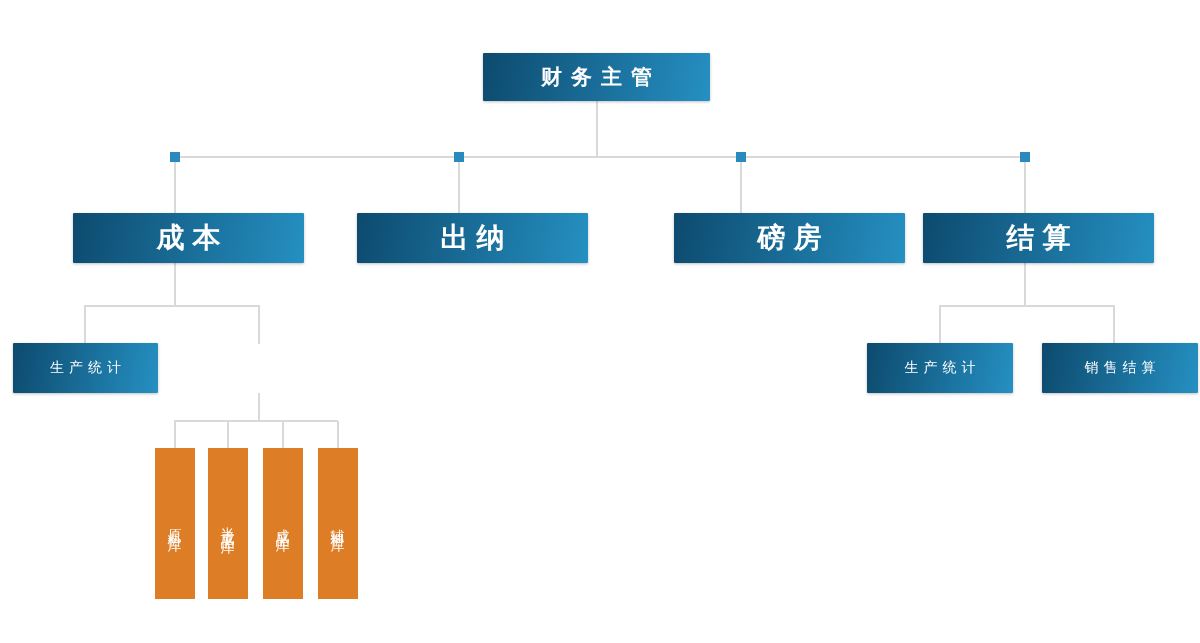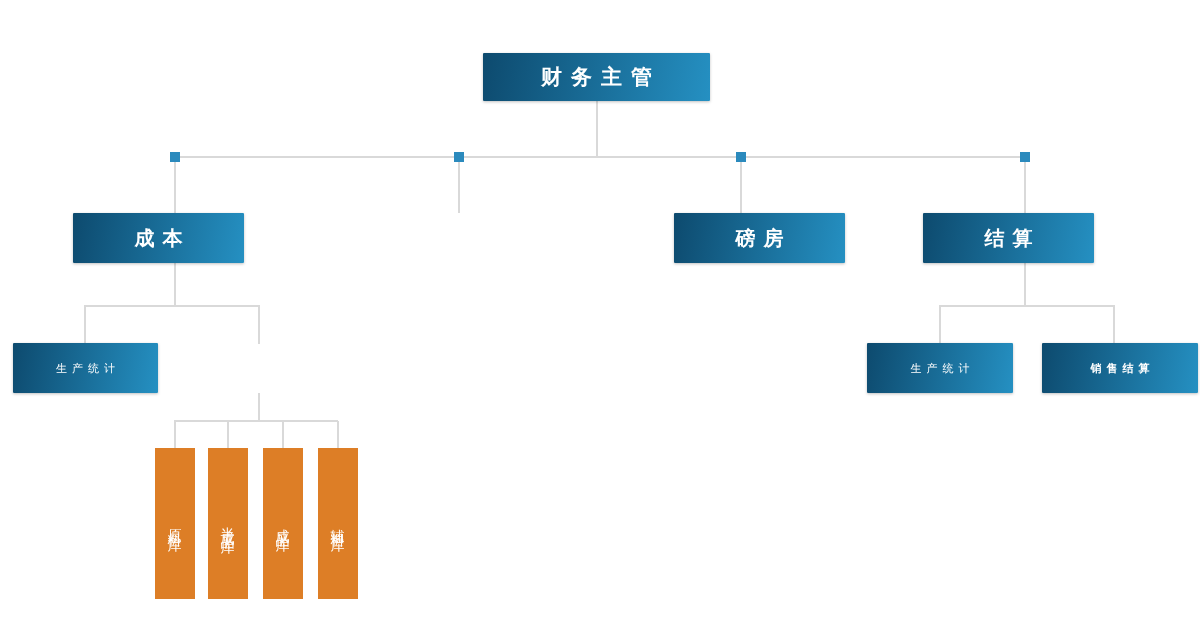--- a/index.html
+++ b/index.html
@@ -38,26 +38,26 @@
     border-radius: 1px;
     box-shadow: 0 1px 3px rgba(0,0,0,0.25);
     box-sizing: border-box;
     white-space: nowrap;
   }
   .lvl-root {
     left: 483px; top: 53px; width: 227px; height: 48px;
     font-size: 21px; font-weight: bold; letter-spacing: 9px; text-indent: 9px;
   }
   .lvl-2 {
-    top: 213px; width: 171px; height: 50px;
-    font-size: 20px; font-weight: bold; letter-spacing: 8px; text-indent: 8px;
+    top: 213px; width: 231px; height: 50px;
+    font-size: 28px; font-weight: bold; letter-spacing: 8px; text-indent: 8px;
   }
   .lvl-3 {
     top: 343px; height: 50px;
-    font-size: 11px; font-weight: normal; letter-spacing: 5px; text-indent: 5px;
+    font-size: 14px; font-weight: normal; letter-spacing: 5px; text-indent: 5px;
   }
   
   .node-v {
     position: absolute;
     top: 448px;
     width: 40px;
     height: 151px;
     background: var(--orange-color, #dd7e26);
     color: var(--node-text-color, #ffffff);
     display: flex;
@@ -100,26 +100,27 @@
   <div class="line" style="left:258px; top:393px; width:2px; height:27px;"></div>
   <div class="line" style="left:174px; top:420px; width:164px; height:2px;"></div>
   <div class="line" style="left:174px; top:421px; width:2px; height:27px;"></div>
   <div class="line" style="left:227px; top:421px; width:2px; height:27px;"></div>
   <div class="line" style="left:282px; top:421px; width:2px; height:27px;"></div>
   <div class="line" style="left:337px; top:421px; width:2px; height:27px;"></div>
 
   <div class="node lvl-root">财务主管</div>
 
   <div class="node lvl-2" style="left:73px;">成本</div>
+  <div class="node lvl-2" style="left:357px;">出纳</div>
   <div class="node lvl-2" style="left:638px;margin-left:36px;">磅房</div>
   <div class="node lvl-2" style="left:923px;">结算</div>
 
   <div class="node lvl-3" style="left:13px; width:145px;">生产统计</div>
 
   <div class="node lvl-3" style="left:867px; width:146px;">生产统计</div>
-  <div class="node lvl-3" style="left:1042px; width:156px;font-weight:bold;">销售结算</div>
+  <div class="node lvl-3" style="left:1042px; width:156px;">销售结算</div>
 
   <div class="node-v" style="left:155px;">原料库</div>
   <div class="node-v" style="left:208px;">半成品库</div>
   <div class="node-v" style="left:263px;">成品库</div>
   <div class="node-v" style="left:318px;">辅料库</div>
 
 </div>
 
 </body></html>

